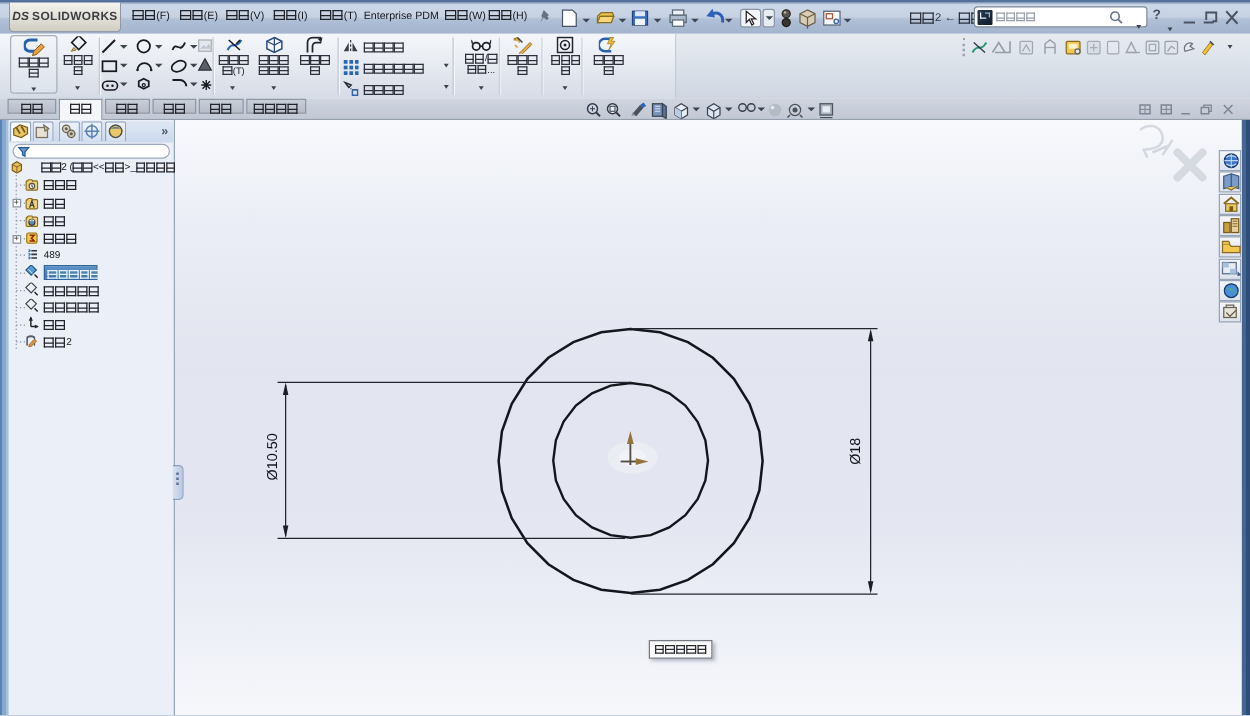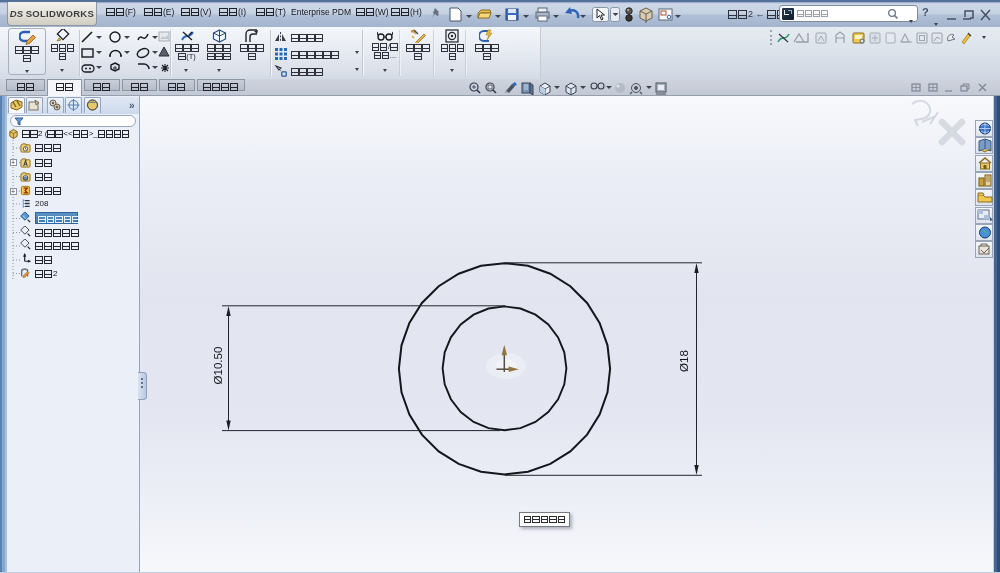--- a/index.html
+++ b/index.html
@@ -411,21 +411,21 @@
 <g stroke="#8a94a4" stroke-dasharray="1 2" fill="none">
 <path d="M6 11v140"></path>
         <path d="M6 19h8M6 33.5h8M6 47.5h8M6 62h8M6 75h8M6 89.5h8M6 103.5h8M6 117h8M6 131h8M6 144.5h8"></path>
 </g>
     </svg>
 <div class="row t7" style="top:30.5px;left:1px">
       <svg class="tic" style="left:0;top:1px" width="12" height="12" viewBox="0 0 12 12">
         <path d="M2 4l4-2.5L10 4v5l-4 2.5L2 9z" fill="#e8c060" stroke="#7a5c18"></path>
         <path d="M2 4l4 2 4-2M6 6v5" fill="none" stroke="#7a5c18" stroke-width=".8"></path>
       </svg>
-      <span class="a" style="left:14px;top:2.5px;white-space:nowrap"><b class="c"></b><b class="c"></b>2 (<b class="c"></b><b class="c"></b>&lt;&lt;<b class="c"></b><b class="c"></b>&gt;_<b class="c"></b><b class="c"></b><b class="c"></b><b class="c"></b></span>
+      <span class="a" style="left:25px;top:2.5px;white-space:nowrap"><b class="c"></b><b class="c"></b>2 (<b class="c"></b><b class="c"></b>&lt;&lt;<b class="c"></b><b class="c"></b>&gt;_<b class="c"></b><b class="c"></b><b class="c"></b><b class="c"></b></span>
     </div>
 <div class="row t8" style="top:45px;left:13px">
       <svg class="tic" style="left:0;top:1px" width="12" height="12" viewBox="0 0 12 12">
         <rect x="1" y="3" width="10" height="8" rx="1" fill="#f0d070" stroke="#8a6c20"></rect>
         <path d="M1 4l2-2h3l1 2" fill="#f0d070" stroke="#8a6c20"></path>
         <circle cx="6" cy="7.5" r="2.4" fill="#fdf6dc" stroke="#4a525e"></circle>
         <path d="M6 6v1.5l1 1" stroke="#4a525e" fill="none"></path>
       </svg>
       <span class="a" style="left:15px;top:2.5px"><b class="c"></b><b class="c"></b><b class="c"></b></span>
     </div>
@@ -451,21 +451,21 @@
         <rect x="1.5" y="1.5" width="9" height="9" rx="1.5" fill="#f4c850" stroke="#9a7210"></rect>
         <path d="M4 3.5h4L5.5 6 8 8.5H4" fill="none" stroke="#8a2a10" stroke-width="1.3"></path>
       </svg>
       <span class="a" style="left:15px;top:2.5px"><b class="c"></b><b class="c"></b><b class="c"></b></span>
     </div>
 <div class="row" style="top:101px;left:13px;font-size:8px;color:#15161c">
       <svg class="tic" style="left:0;top:1px" width="12" height="12" viewBox="0 0 12 12">
         <path d="M3 2c2 0 2 1.6 0 1.6M3 5.2c2 0 2 1.6 0 1.6M3 8.4c2 0 2 1.6 0 1.6" stroke="#2a66b8" fill="none"></path>
         <path d="M5.5 2.8h5M5.5 6h5M5.5 9.2h5" stroke="#30343c" stroke-width="1.4"></path>
       </svg>
-      <span class="a" style="left:15px;top:2px">208</span>
+      <span class="a" style="left:15px;top:2px">489</span>
     </div>
 <div class="row" style="top:115.5px;left:13px">
       <svg class="tic" style="left:0;top:0" width="13" height="13" viewBox="0 0 13 13">
         <rect x="2" y="2" width="7" height="7" transform="rotate(45 6.5 5.5)" fill="#5a9ad8" stroke="#1a4a80"></rect>
         <path d="M3 4l4 4" stroke="#dceaf8" stroke-width=".8"></path>
         <path d="M9 9l3 3" stroke="#20242c" stroke-width="1.4"></path>
       </svg>
       <span class="a t8" style="left:15px;top:0;width:43px;height:12px;background:linear-gradient(#5d93c4,#3f76ac);border:1px solid #2e659c;padding:2px 0 0 2px"><b class="c" style="color:#e8f2fc;width:7.5px;height:7.5px"></b><b class="c" style="color:#e8f2fc;width:7.5px;height:7.5px"></b><b class="c" style="color:#e8f2fc;width:7.5px;height:7.5px"></b><b class="c" style="color:#e8f2fc;width:7.5px;height:7.5px"></b><b class="c" style="color:#e8f2fc;width:7.5px;height:7.5px"></b></span>
     </div>
 <div class="row t8" style="top:129.5px;left:13px">

